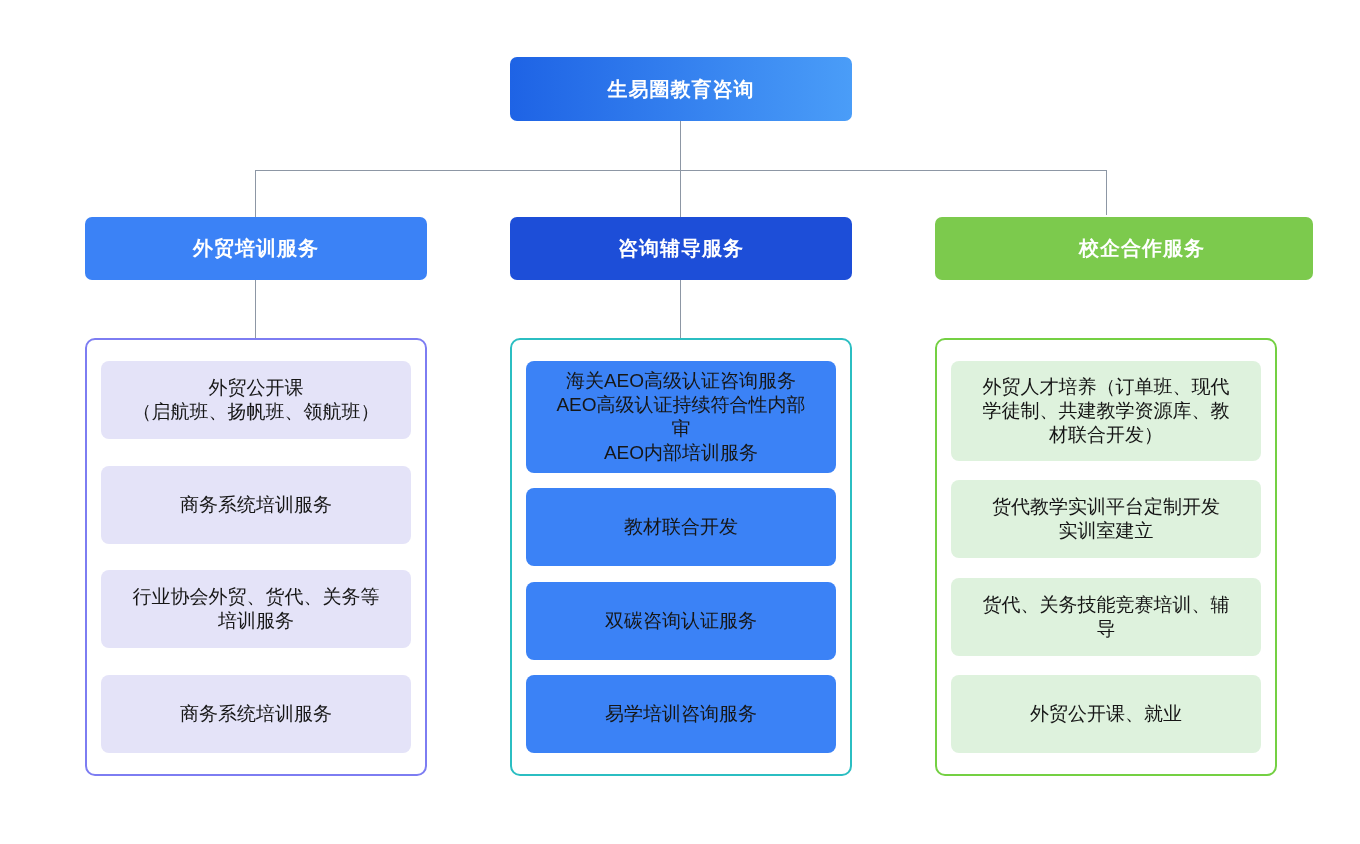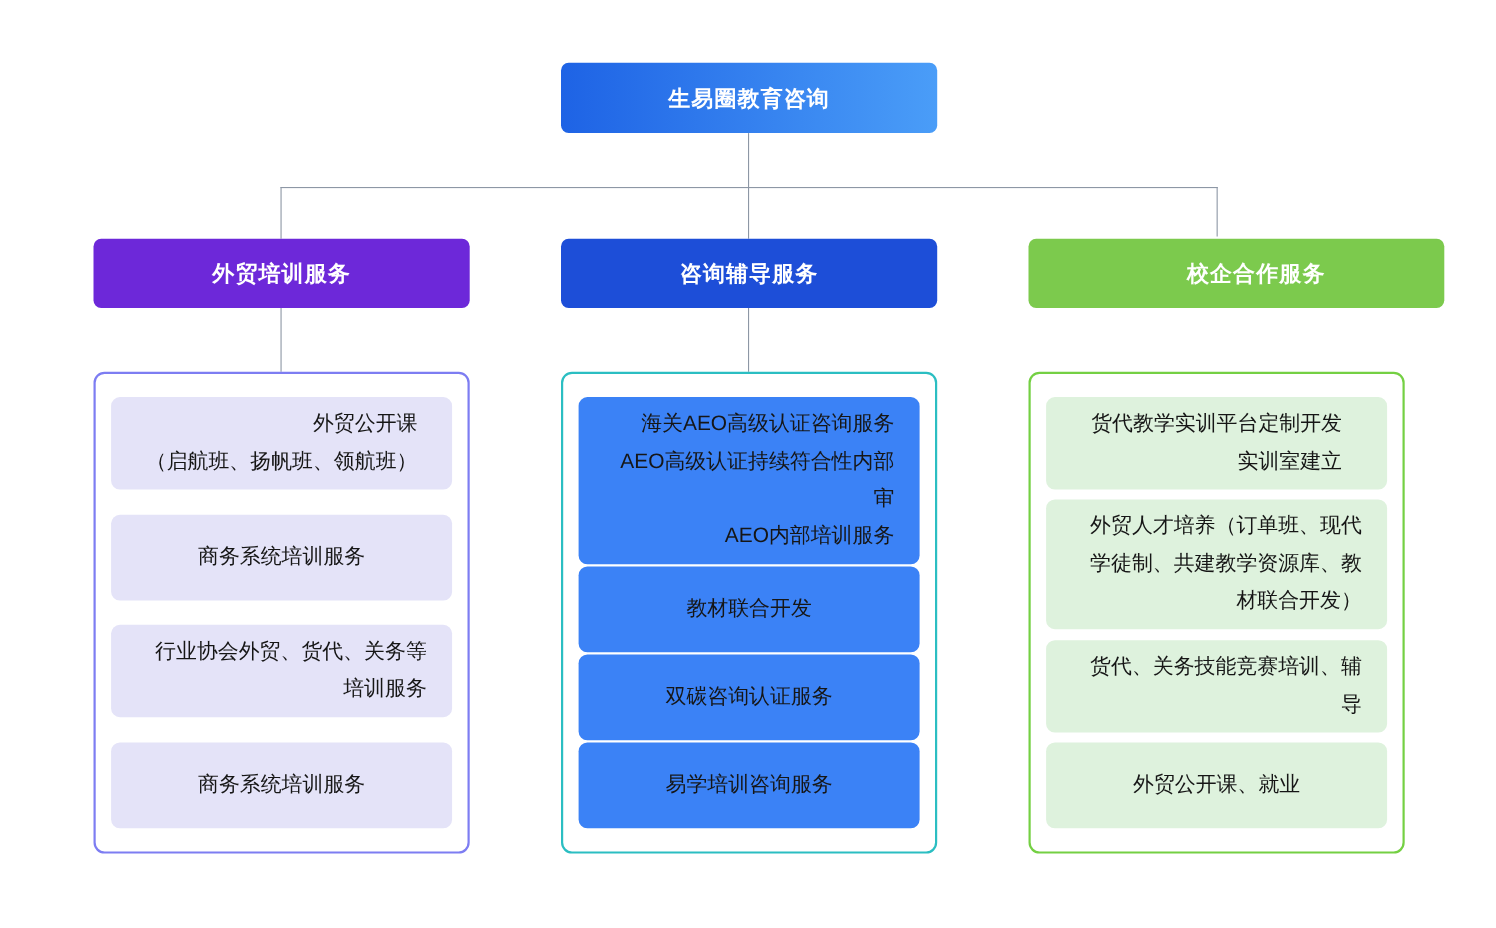--- a/index.html
+++ b/index.html
@@ -11,33 +11,33 @@
   .line{position:absolute;background:#8d97a5;}
   .line.v{width:1px;}
   .line.h{height:1px;}
   
   .node{position:absolute;display:flex;align-items:center;justify-content:center;
         color:#ffffff;font-weight:bold;font-size:20px;letter-spacing:1px;}
   .root{left:510px;top:57px;width:342px;height:64px;border-radius:7px;
         background:linear-gradient(90deg,#1e63e5,#4a9df8);}
   
   .header{top:217px;width:342px;height:63px;border-radius:7px;}
-  .header.c0{left:85px;background:#6d28d9;}
+  .header.c0{left:85px;background:#3b82f6;}
   .header.c1{left:510px;background:#1d4ed8;}
   .header.c2{left:935px;background:#7cca4d;padding-left:36px;}
   
   .panel{position:absolute;top:338px;width:342px;height:438px;background:#ffffff;
          border:2px solid;border-radius:10px;box-sizing:border-box;
          display:flex;flex-direction:column;justify-content:space-between;
          padding:21px 14px;}
   .panel.c0{left:85px;border-color:#7d7df2;}
   .panel.c1{left:510px;border-color:#2bbec2;}
   .panel.c2{left:935px;border-color:#74d043;}
   .item{border-radius:8px;display:flex;align-items:center;justify-content:center;
-        text-align:right;white-space:pre-line;font-size:19px;line-height:34px;
+        text-align:center;white-space:pre-line;font-size:19px;line-height:24px;
         color:#161616;min-height:78px;padding:8px 23px;box-sizing:border-box;}
   .item.tall{min-height:100px;}
   .panel.c0 .item{background:#e4e3f8;}
   .panel.c1 .item{background:#3b82f6;}
   .panel.c2 .item{background:#def2dd;}
 </style>
 </head>
 <body>
 
 <div class="stage">
@@ -75,20 +75,20 @@
   <div class="panel c1">
     <div class="item tall">海关AEO高级认证咨询服务
 AEO高级认证持续符合性内部审
 AEO内部培训服务</div>
     <div class="item">教材联合开发</div>
     <div class="item">双碳咨询认证服务</div>
     <div class="item">易学培训咨询服务</div>
   </div>
 
   <div class="panel c2">
+    <div class="item tall">外贸人才培养（订单班、现代学徒制、共建教学资源库、教材联合开发）</div>
     <div class="item">货代教学实训平台定制开发
 实训室建立</div>
-    <div class="item tall">外贸人才培养（订单班、现代学徒制、共建教学资源库、教材联合开发）</div>
     <div class="item">货代、关务技能竞赛培训、辅导</div>
     <div class="item">外贸公开课、就业</div>
   </div>
 
 </div>
 
 </body></html>

